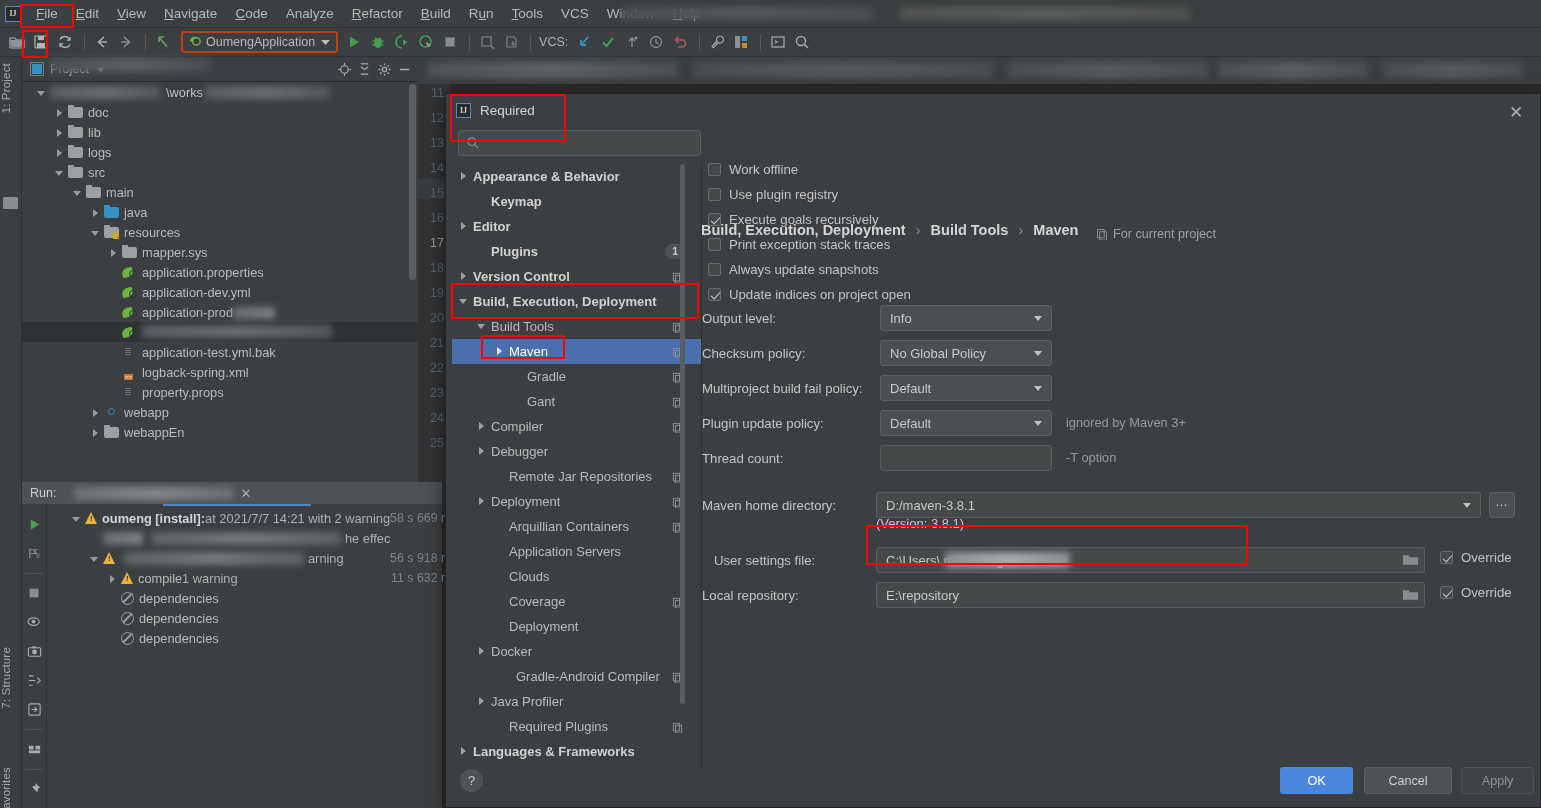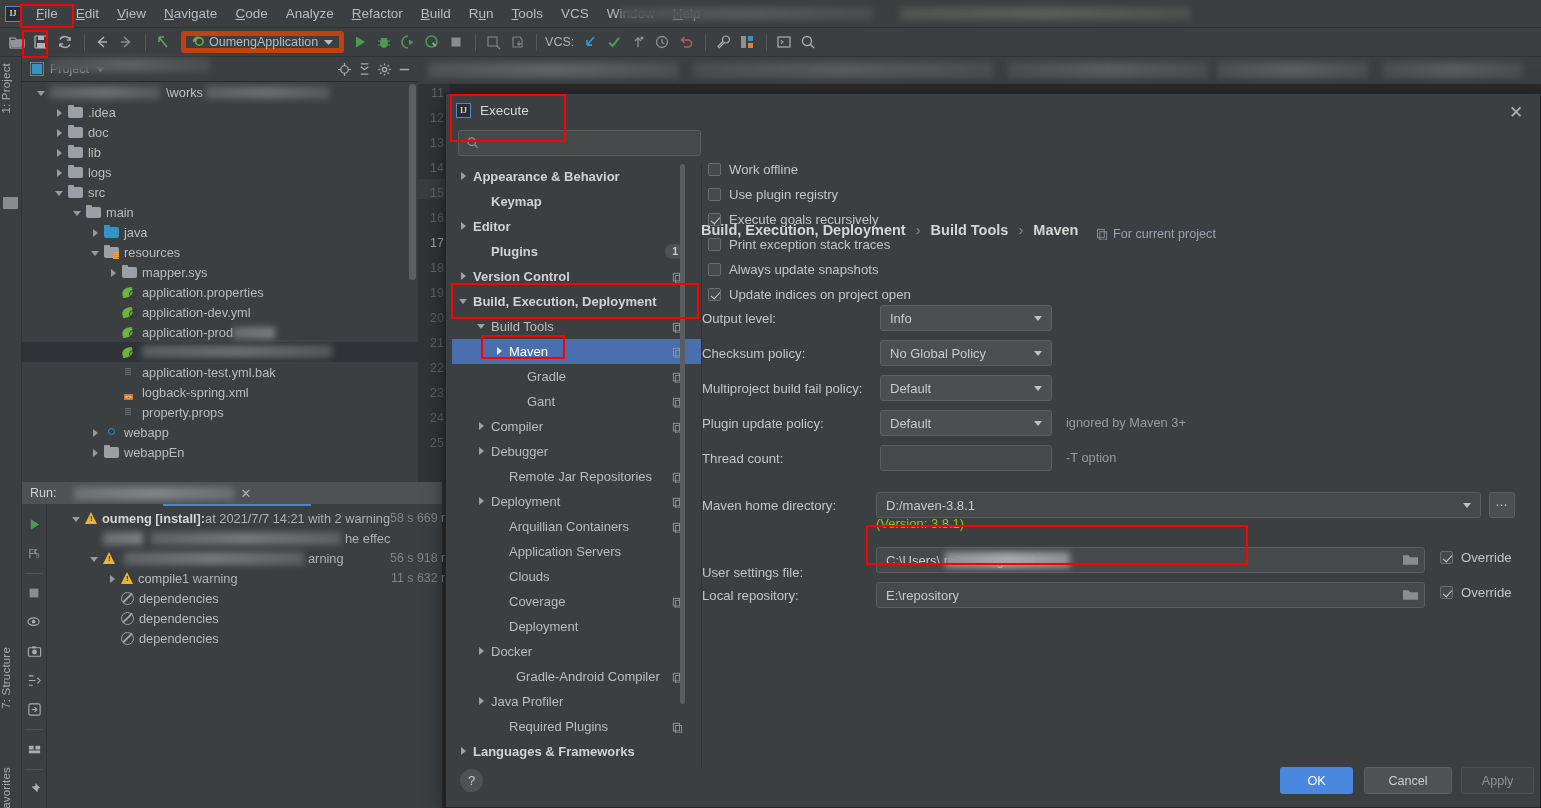--- a/index.html
+++ b/index.html
@@ -47,21 +47,21 @@
     position: absolute; left: 0; top: 28px; width: 1541px; height: 29px;
     background: #3c3f41; display: flex; align-items: center; padding-left: 6px;
     border-bottom: 1px solid #323232;
   }
   .tb-icon {
     width: 22px; height: 22px; display: flex; align-items: center; justify-content: center;
     margin-right: 2px; cursor: default; flex: none;
   }
   .tb-sep { width: 1px; height: 17px; background: #555759; margin: 0 6px; flex:none; }
   .runconfig {
-    height: 22px; border: 5px solid #c2410c; border-radius: 3px;
+    height: 22px; border: 2px solid #c2410c; border-radius: 3px;
     display: flex; align-items: center; padding: 0 6px 0 4px; margin: 0 5px;
     background: #3c3f41; flex: none;
   }
   .runconfig .rc-label { font-size: 12.5px; color: #b9b9b9; margin: 0 6px 0 4px; }
   .vcs-label { font-size: 12.5px; color: #b3b3b3; margin: 0 5px 0 2px; }
 
   
   .leftstrip {
     position: absolute; left: 0; top: 57px; width: 22px; height: 751px;
     background: #3c3f41; border-right: 1px solid #323232;
@@ -534,27 +534,20 @@
 
       <div class="trow" style="padding-left:14px;">
         <span class="arrow open"></span>
         <span style="position:relative;width:272px;display:inline-block;height:15px;">
           <span class="blurrow" style="left:0;top:1px;width:110px;"></span>
           <span style="position:absolute;left:116px;top:0;font-size:12.8px;color:#c0c0c0;">\works</span>
           <span class="blurrow" style="left:155px;top:1px;width:125px;"></span>
         </span>
       </div>
       <div id="proj-rows">
-          <div class="trow" style="padding-left: 32px;">
-            <span class="arrow closed"></span>
-            <span class="fico">
-              <span class="folder" style="display:block"></span>
-            </span>
-            <span>.idea</span>
-          </div>
           <div class="trow" style="padding-left: 32px;">
             <span class="arrow closed"></span>
             <span class="fico">
               <span class="folder" style="display:block"></span>
             </span>
             <span>doc</span>
           </div>
           <div class="trow" style="padding-left: 32px;">
             <span class="arrow closed"></span>
             <span class="fico">
@@ -772,21 +765,21 @@
             </div>
           </div>
       </div>
     </div>
   </div>
   <div class="run-underline"></div>
 
   <div class="dialog">
     <div class="dlg-title">
       <div class="ij-small">IJ</div>
-      <span>Execute</span>
+      <span>Required</span>
     </div>
     <div class="dlg-close">✕</div>
 
     <div class="searchbox">
       <svg width="14" height="14" viewBox="0 0 16 16">
           <circle cx="6.5" cy="6.5" r="4.3" fill="none" stroke="#8f9294" stroke-width="1.4"></circle>
           <path d="M9.8 9.8L13.5 13.5" stroke="#8f9294" stroke-width="1.4"></path>
         </svg>
     </div>
 
@@ -962,23 +955,23 @@
     <div id="field-rows"></div>
 
     <div class="frow" style="top:398px; left:256px;">
       <span class="flabel" style="width:180px;">Maven home directory:</span>
     </div>
     <div class="pathfield" style="position:absolute;left:430px;top:398px;width:605px;align-items:center;">
       <span>D:/maven-3.8.1</span>
       <span style="position:absolute;right:9px;top:10px;border-top:5px solid #c2c2c2;border-left:4.5px solid transparent;border-right:4.5px solid transparent;"></span>
     </div>
     <div class="dots-btn" style="position:absolute;left:1043px;top:398px;">⋯</div>
-    <div style="position:absolute;left:430px;top:422px;font-size:13px;color:#84cc16;">(Version: 3.8.1)</div>
-
-    <div class="frow" style="top:453px; left:256px;margin-top:12px;">
+    <div style="position:absolute;left:430px;top:422px;font-size:13px;color:#f0abfc;">(Version: 3.8.1)</div>
+
+    <div class="frow" style="top:453px; left:268px;">
       <span class="flabel" style="width:180px;">User settings file:</span>
     </div>
     <div class="pathfield" style="position:absolute;left:430px;top:453px;width:549px;">
       <span>C:\Users\            m2\settings.xml</span>
       <span style="position:absolute;left:68px;top:4px;width:125px;height:16px;background:linear-gradient(90deg,#8d9093,#a7aaad,#8d9093);filter:blur(3px);"></span>
       <span class="browse-btn">
         <svg width="17" height="15" viewBox="0 0 18 15">
             <path d="M1 3h6l1.3 2H17v8H1z" fill="#8a8d8f"></path>
           </svg>
       </span>

